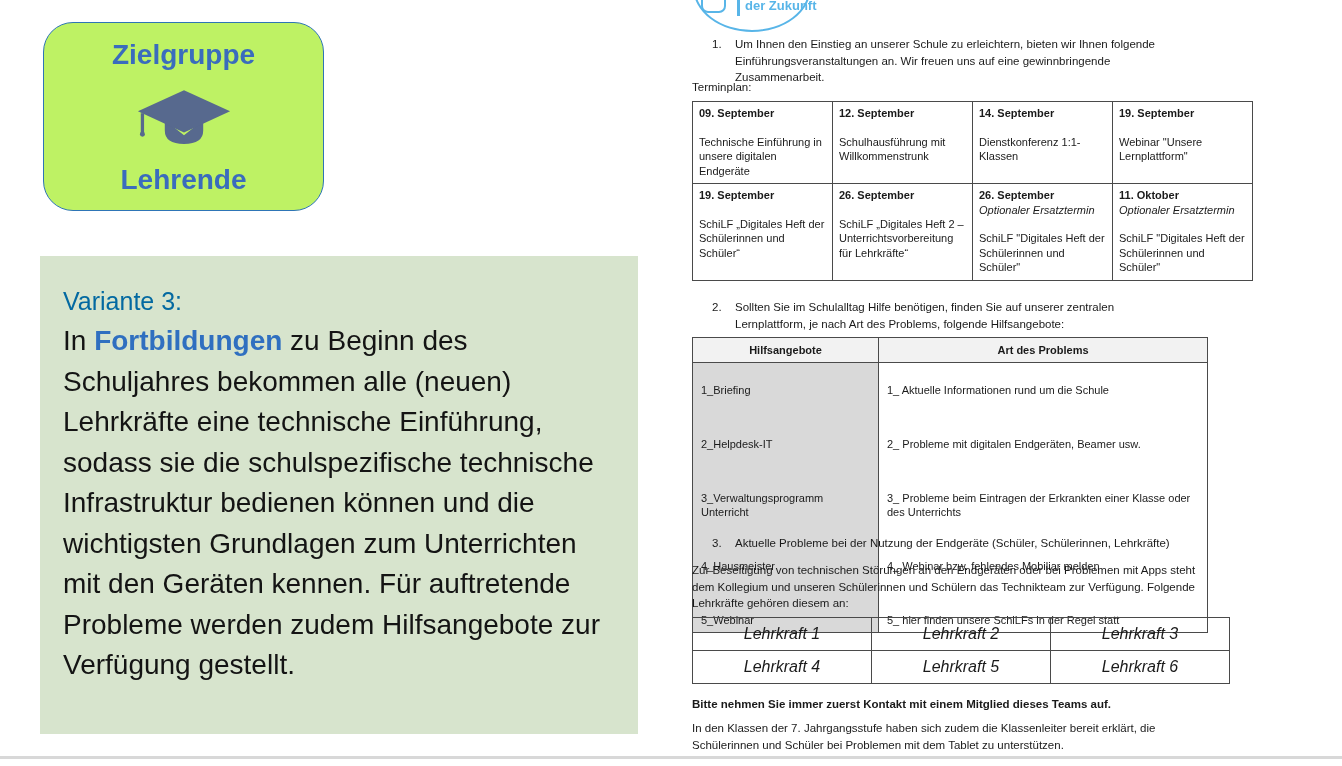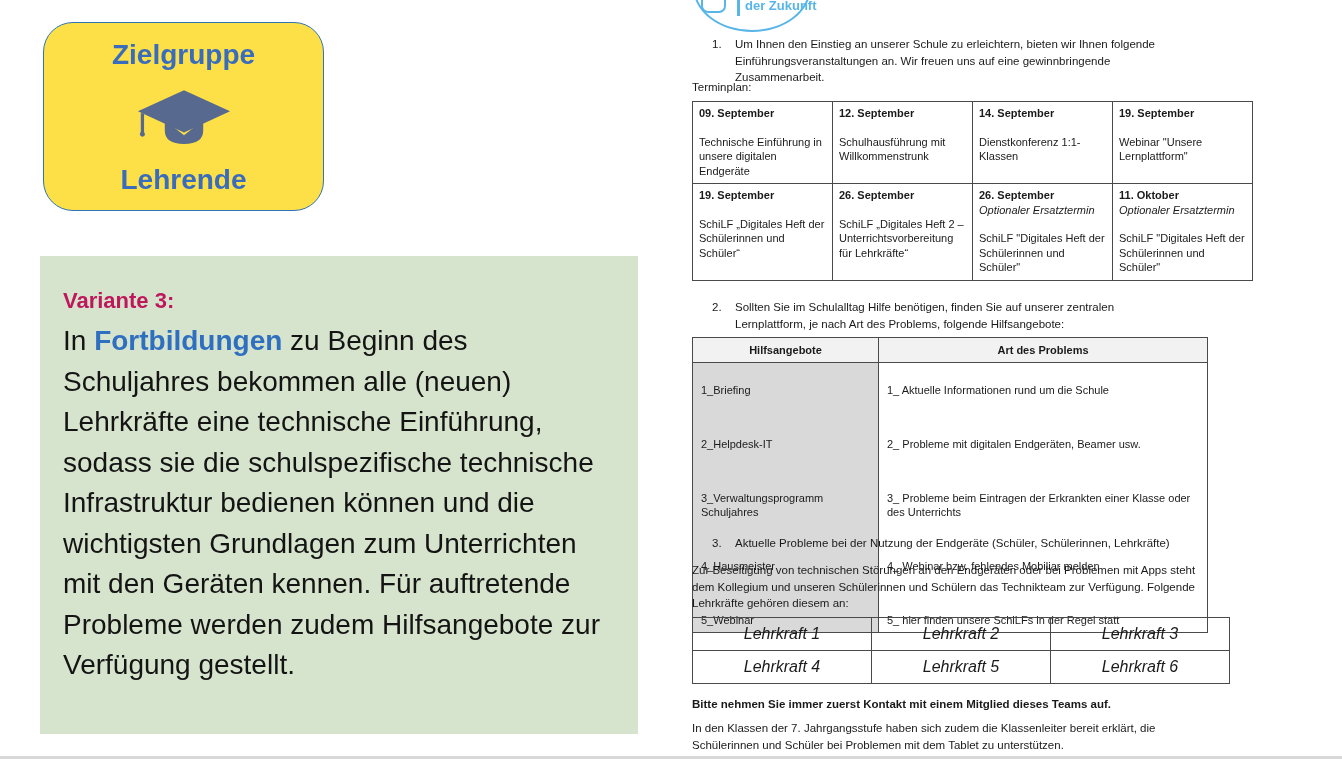--- a/index.html
+++ b/index.html
@@ -3,32 +3,32 @@
 <meta charset="utf-8">
 <style>
   html,body{margin:0;padding:0;}
   body{
     width:1342px;height:766px;position:relative;overflow:hidden;
     background:#ffffff;font-family:"Liberation Sans",sans-serif;color:#1a1a1a;
   }
   
   .target-card{
     position:absolute;left:43px;top:22px;width:281px;height:189px;
-    border:1.5px solid #2E75B6;border-radius:30px;background:#fde047;
+    border:1.5px solid #2E75B6;border-radius:30px;background:#bef264;
     display:flex;flex-direction:column;align-items:center;justify-content:space-between;
     box-sizing:border-box;padding:16px 10px 14px;
   }
   .card-title,.card-subtitle{font-size:28px;font-weight:bold;color:#3A6CBD;letter-spacing:0px;}
   .cap-wrap{width:96px;height:58px;display:flex;align-items:center;justify-content:center;}
   
   .variant-note{
     position:absolute;left:40px;top:256px;width:598px;height:478px;
     background:#D7E4CD;box-sizing:border-box;padding:25px 22px 0 23px;
   }
-  .vn-heading{font-size:22px;font-weight:bold;color:#be185d;line-height:40px;}
+  .vn-heading{font-size:25px;font-weight:normal;color:#0369a1;line-height:40px;}
   .vn-body{font-size:28px;line-height:40.5px;color:#141414;}
   .vn-body .hl{color:#2F6FC0;font-weight:bold;}
   
   .doc{position:absolute;left:692px;top:0;width:516px;height:766px;font-size:11.5px;}
   .doc .sect{position:absolute;left:0;}
   
   .logo-ellipse{position:absolute;left:1px;top:-58px;width:114px;height:86px;
     border:2px solid #58B5E8;border-radius:50%;}
   .logo-icon{position:absolute;left:9px;top:-16px;width:25px;height:29px;
     border:2.5px solid #58B5E8;border-radius:7px;box-sizing:border-box;}
@@ -176,21 +176,21 @@
       <tbody>
         <tr>
           <td class="c1">1_Briefing</td>
           <td>1_ Aktuelle Informationen rund um die Schule</td>
         </tr>
         <tr>
           <td class="c1">2_Helpdesk-IT</td>
           <td>2_ Probleme mit digitalen Endgeräten, Beamer usw.</td>
         </tr>
         <tr>
-          <td class="c1">3_Verwaltungsprogramm Schuljahres</td>
+          <td class="c1">3_Verwaltungsprogramm Unterricht</td>
           <td>3_ Probleme beim Eintragen der Erkrankten einer Klasse oder des Unterrichts</td>
         </tr>
         <tr>
           <td class="c1">4_Hausmeister</td>
           <td>4_ Webinar bzw. fehlendes Mobiliar melden</td>
         </tr>
         <tr>
           <td class="c1">5_Webinar</td>
           <td>5_ hier finden unsere SchiLFs in der Regel statt</td>
         </tr>

